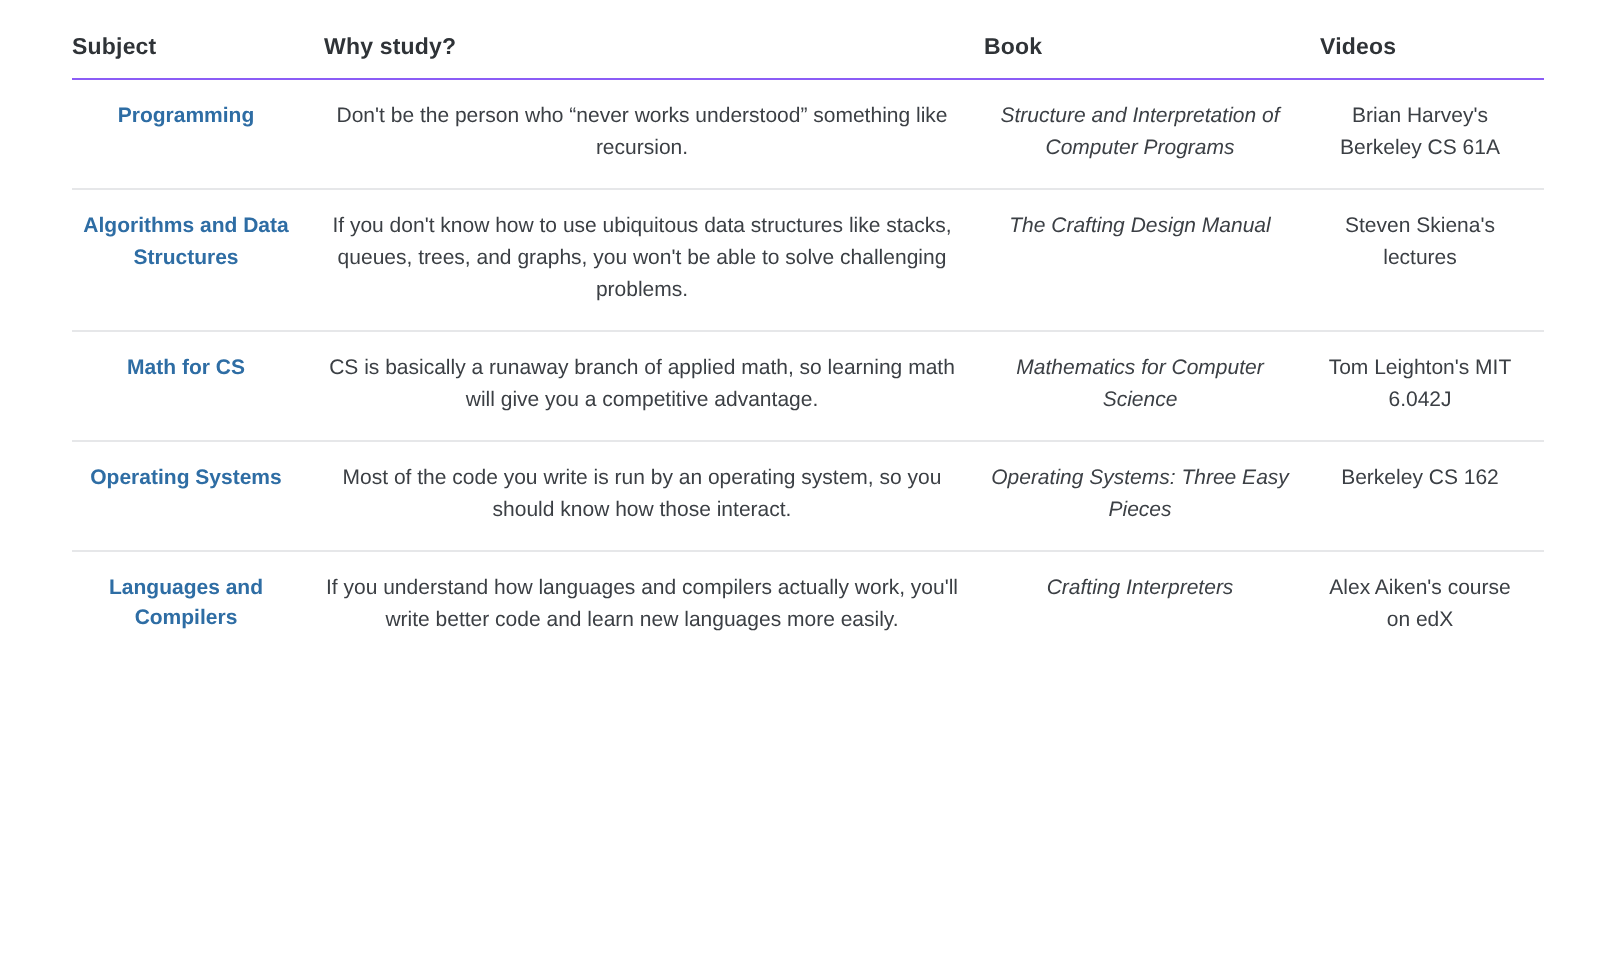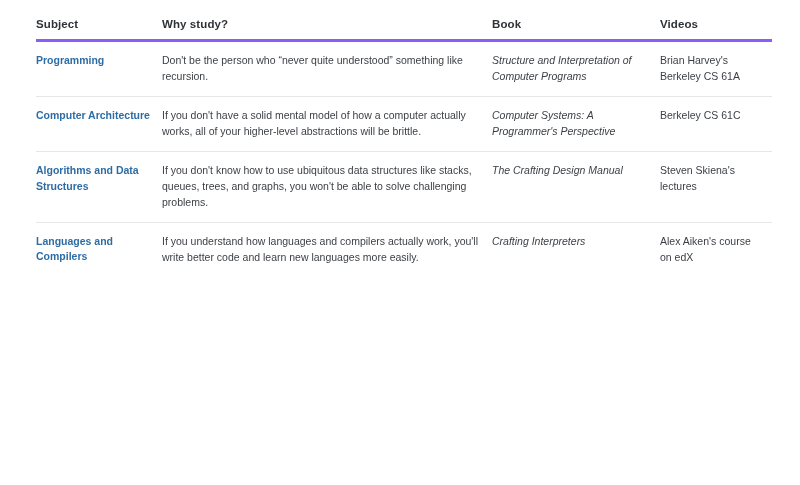--- a/index.html
+++ b/index.html
@@ -29,31 +29,32 @@
   table.curriculum col.c-why     { width: 330px; }
   table.curriculum col.c-book    { width: 168px; }
   table.curriculum col.c-videos  { width: 112px; }
 
   thead th {
     text-align: left;
     font-size: 11.5px;
     font-weight: bold;
     color: #2f3337;
     padding: 4px 12px 9px 0;
-    border-bottom: 3px solid #8b5cf6;
+    border-bottom: 1px solid #8b5cf6;
     vertical-align: bottom;
     letter-spacing: 0.1px;
   }
   tbody td {
     font-size: 10.5px;
     line-height: 1.52;
     padding: 11px 12px 11px 0;
     border-bottom: 1px solid #e6e7e9;
     vertical-align: top;
     color: #3b3f44;
+    text-align: center;
   }
   tbody tr:last-child td {
     border-bottom: none;
   }
   td.subject {
     color: #2e6da4;
     font-weight: bold;
     font-size: 10.5px;
     line-height: 1.5;
   }
@@ -82,40 +83,46 @@
         <th>Subject</th>
         <th>Why study?</th>
         <th>Book</th>
         <th>Videos</th>
       </tr>
     </thead>
     <tbody>
 
       <tr>
         <td class="subject">Programming</td>
-        <td class="why">Don't be the person who “never quite understood” something like recursion.</td>
+        <td class="why">Don't be the person who “never works understood” something like recursion.</td>
         <td class="book">Structure and Interpretation of Computer Programs</td>
         <td class="videos">Brian Harvey's Berkeley CS 61A</td>
       </tr>
 
-      <tr>
-        <td class="subject">Computer Architecture</td>
-        <td class="why">If you don't have a solid mental model of how a computer actually works, all of your higher-level abstractions will be brittle.</td>
-        <td class="book">Computer Systems: A Programmer's Perspective</td>
-        <td class="videos">Berkeley CS 61C</td>
-      </tr>
 
       <tr>
         <td class="subject">Algorithms and Data Structures</td>
         <td class="why">If you don't know how to use ubiquitous data structures like stacks, queues, trees, and graphs, you won't be able to solve challenging problems.</td>
         <td class="book">The Crafting Design Manual</td>
         <td class="videos">Steven Skiena's lectures</td>
       </tr>
 
+      <tr>
+        <td class="subject">Math for CS</td>
+        <td class="why">CS is basically a runaway branch of applied math, so learning math will give you a competitive advantage.</td>
+        <td class="book">Mathematics for Computer Science</td>
+        <td class="videos">Tom Leighton's MIT 6.042J</td>
+      </tr>
 
+      <tr>
+        <td class="subject">Operating Systems</td>
+        <td class="why">Most of the code you write is run by an operating system, so you should know how those interact.</td>
+        <td class="book">Operating Systems: Three Easy Pieces</td>
+        <td class="videos">Berkeley CS 162</td>
+      </tr>
 
 
 
       <tr>
         <td class="subject">Languages and Compilers</td>
         <td class="why">If you understand how languages and compilers actually work, you'll write better code and learn new languages more easily.</td>
         <td class="book">Crafting Interpreters</td>
         <td class="videos">Alex Aiken's course on edX</td>
       </tr>
 

